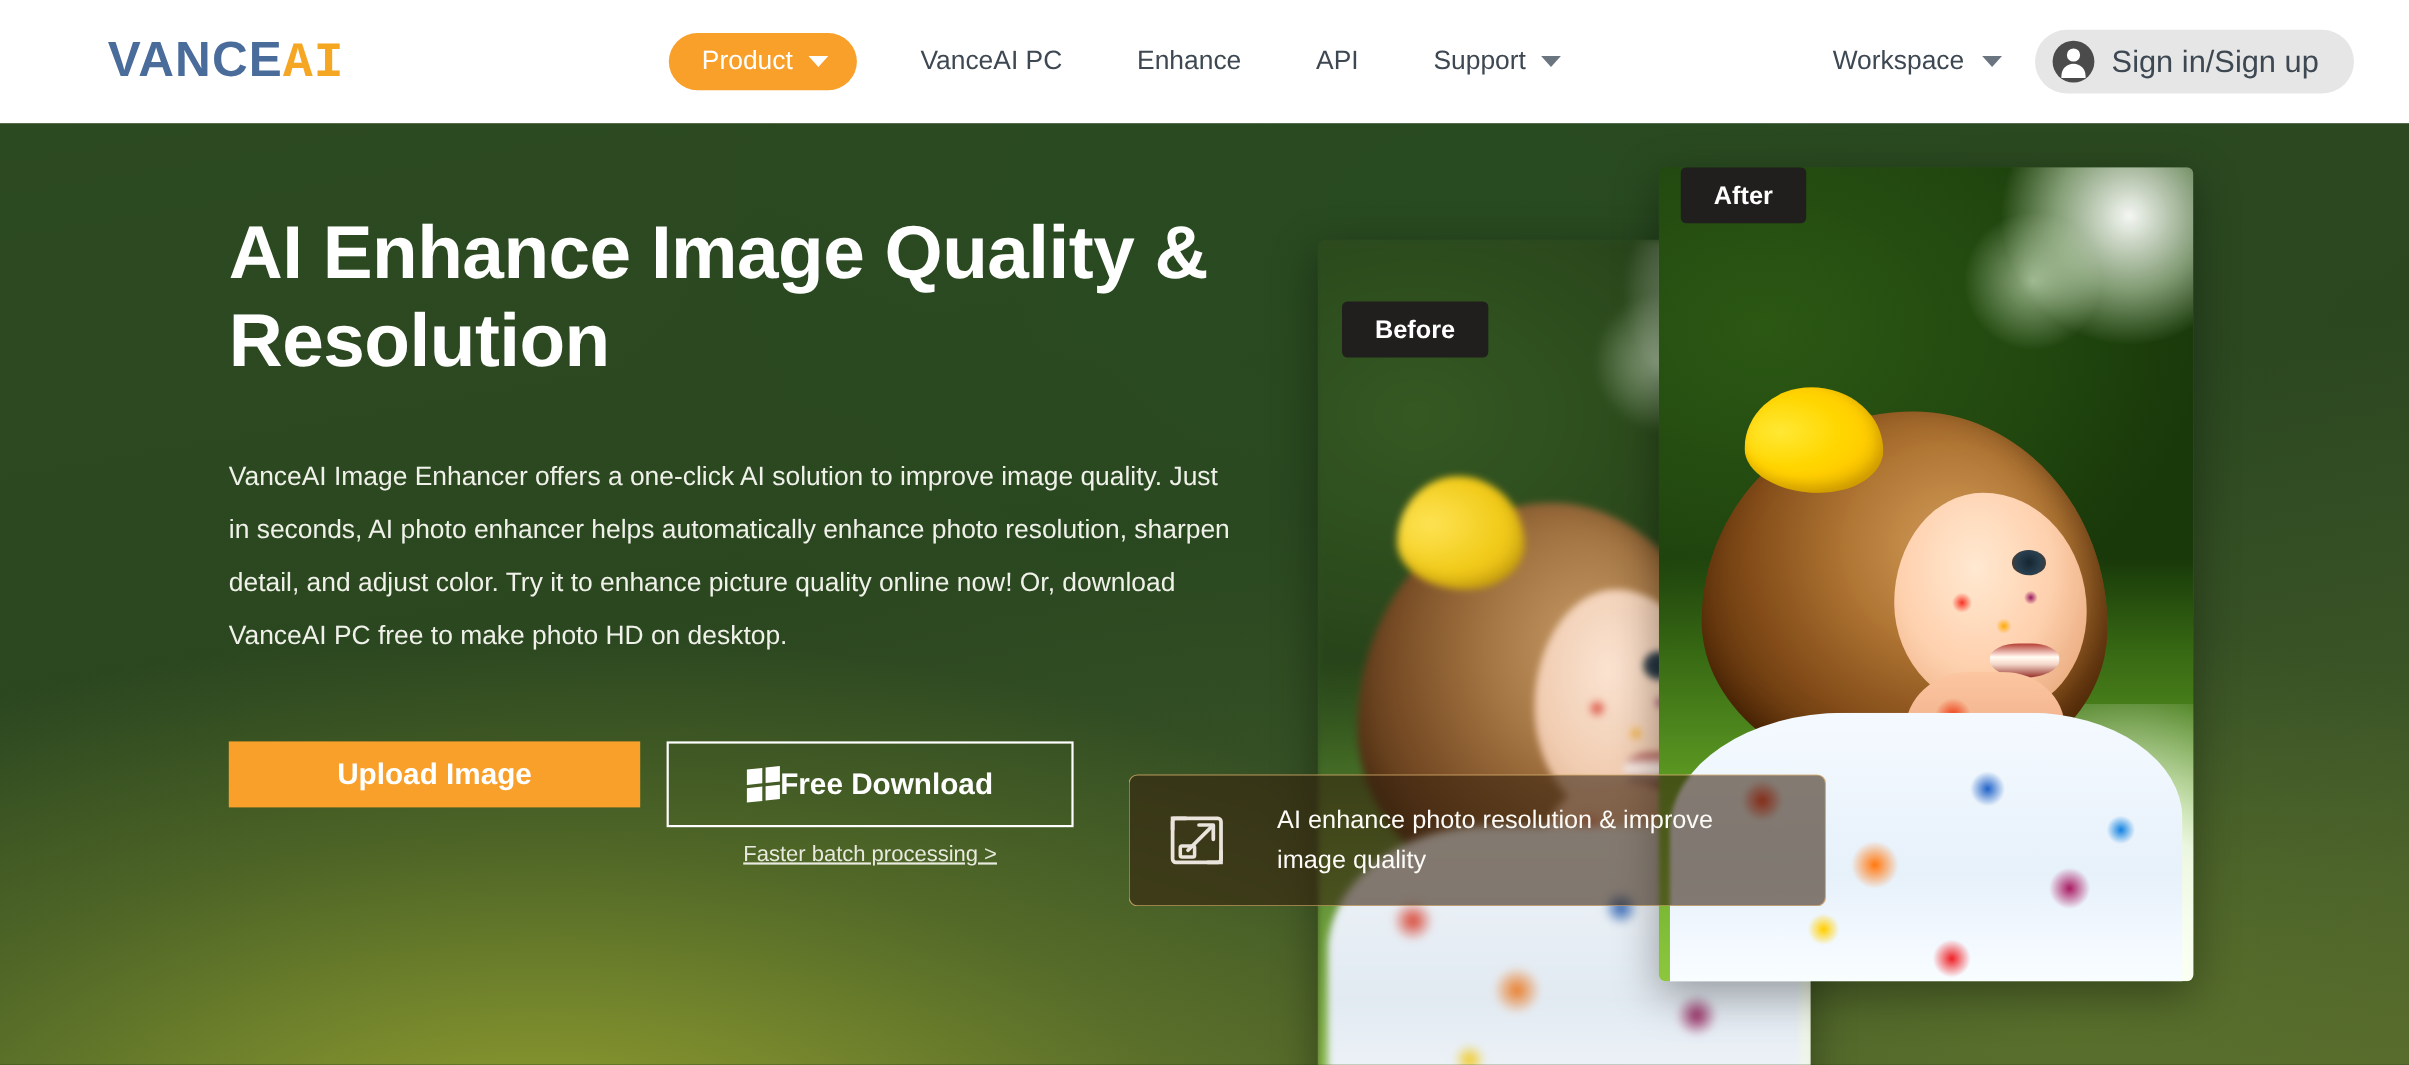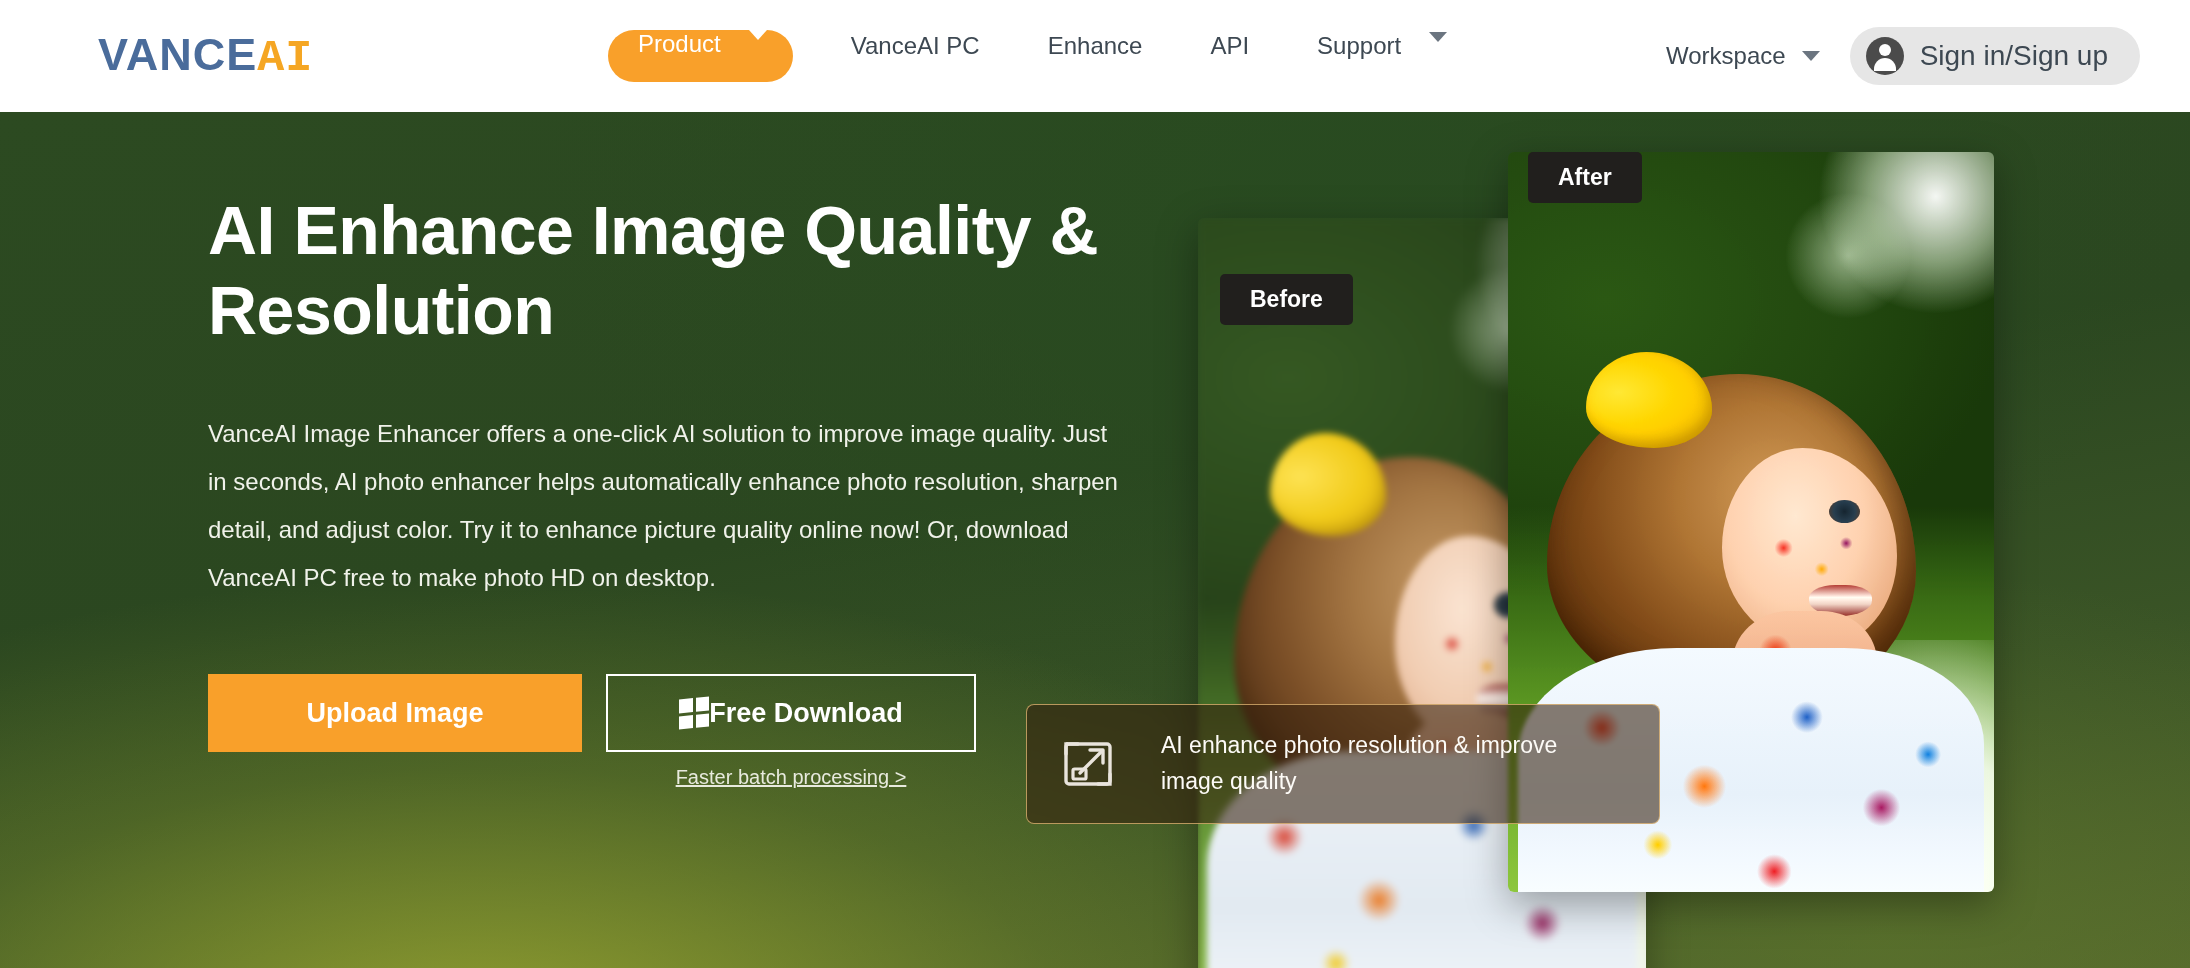--- a/index.html
+++ b/index.html
@@ -30,21 +30,21 @@
   .logo .ai    { color: #f5a623; font-family: Liberation Mono, monospace; }
 
   .nav-center {
     position: absolute; left: 608px; top: 50%;
     transform: translateY(-50%);
     display: flex; align-items: center; gap: 0;
   }
   .nav-item {
     font-size: 24px; color: #3d4852;
     padding: 0 34px; height: 48px;
-    display: flex; gap: 28px;
+    display: flex; align-items: center; gap: 14px;
     cursor: pointer; white-space: nowrap;
   }
   .nav-item.pill {
     background: #f9a02a; color: #ffffff;
     border-radius: 26px;
     height: 52px; padding: 0 26px 0 30px;
     margin-right: 24px;
     font-weight: 400;
   }
   .caret {
@@ -115,21 +115,21 @@
   .hero-desc {
     margin-top: 60px;
     font-size: 24px; line-height: 2.0;
     color: #f0f2ea; max-width: 915px; font-weight: 400;
   }
   .cta-row {
     margin-top: 72px;
     display: flex; align-items: flex-start; gap: 24px;
   }
   .btn-upload {
-    width: 374px; height: 78px;
+    width: 374px; height: 60px;
     background: #f9a02a; color: #ffffff;
     font-size: 27px; font-weight: 700;
     display: flex; align-items: center; justify-content: center;
     cursor: pointer; border: none;
     font-family: "Liberation Sans", sans-serif;
   }
   .dl-wrap { display: flex; flex-direction: column; align-items: center; }
   .btn-download {
     width: 370px; height: 78px;
     background: transparent; color: #ffffff;

